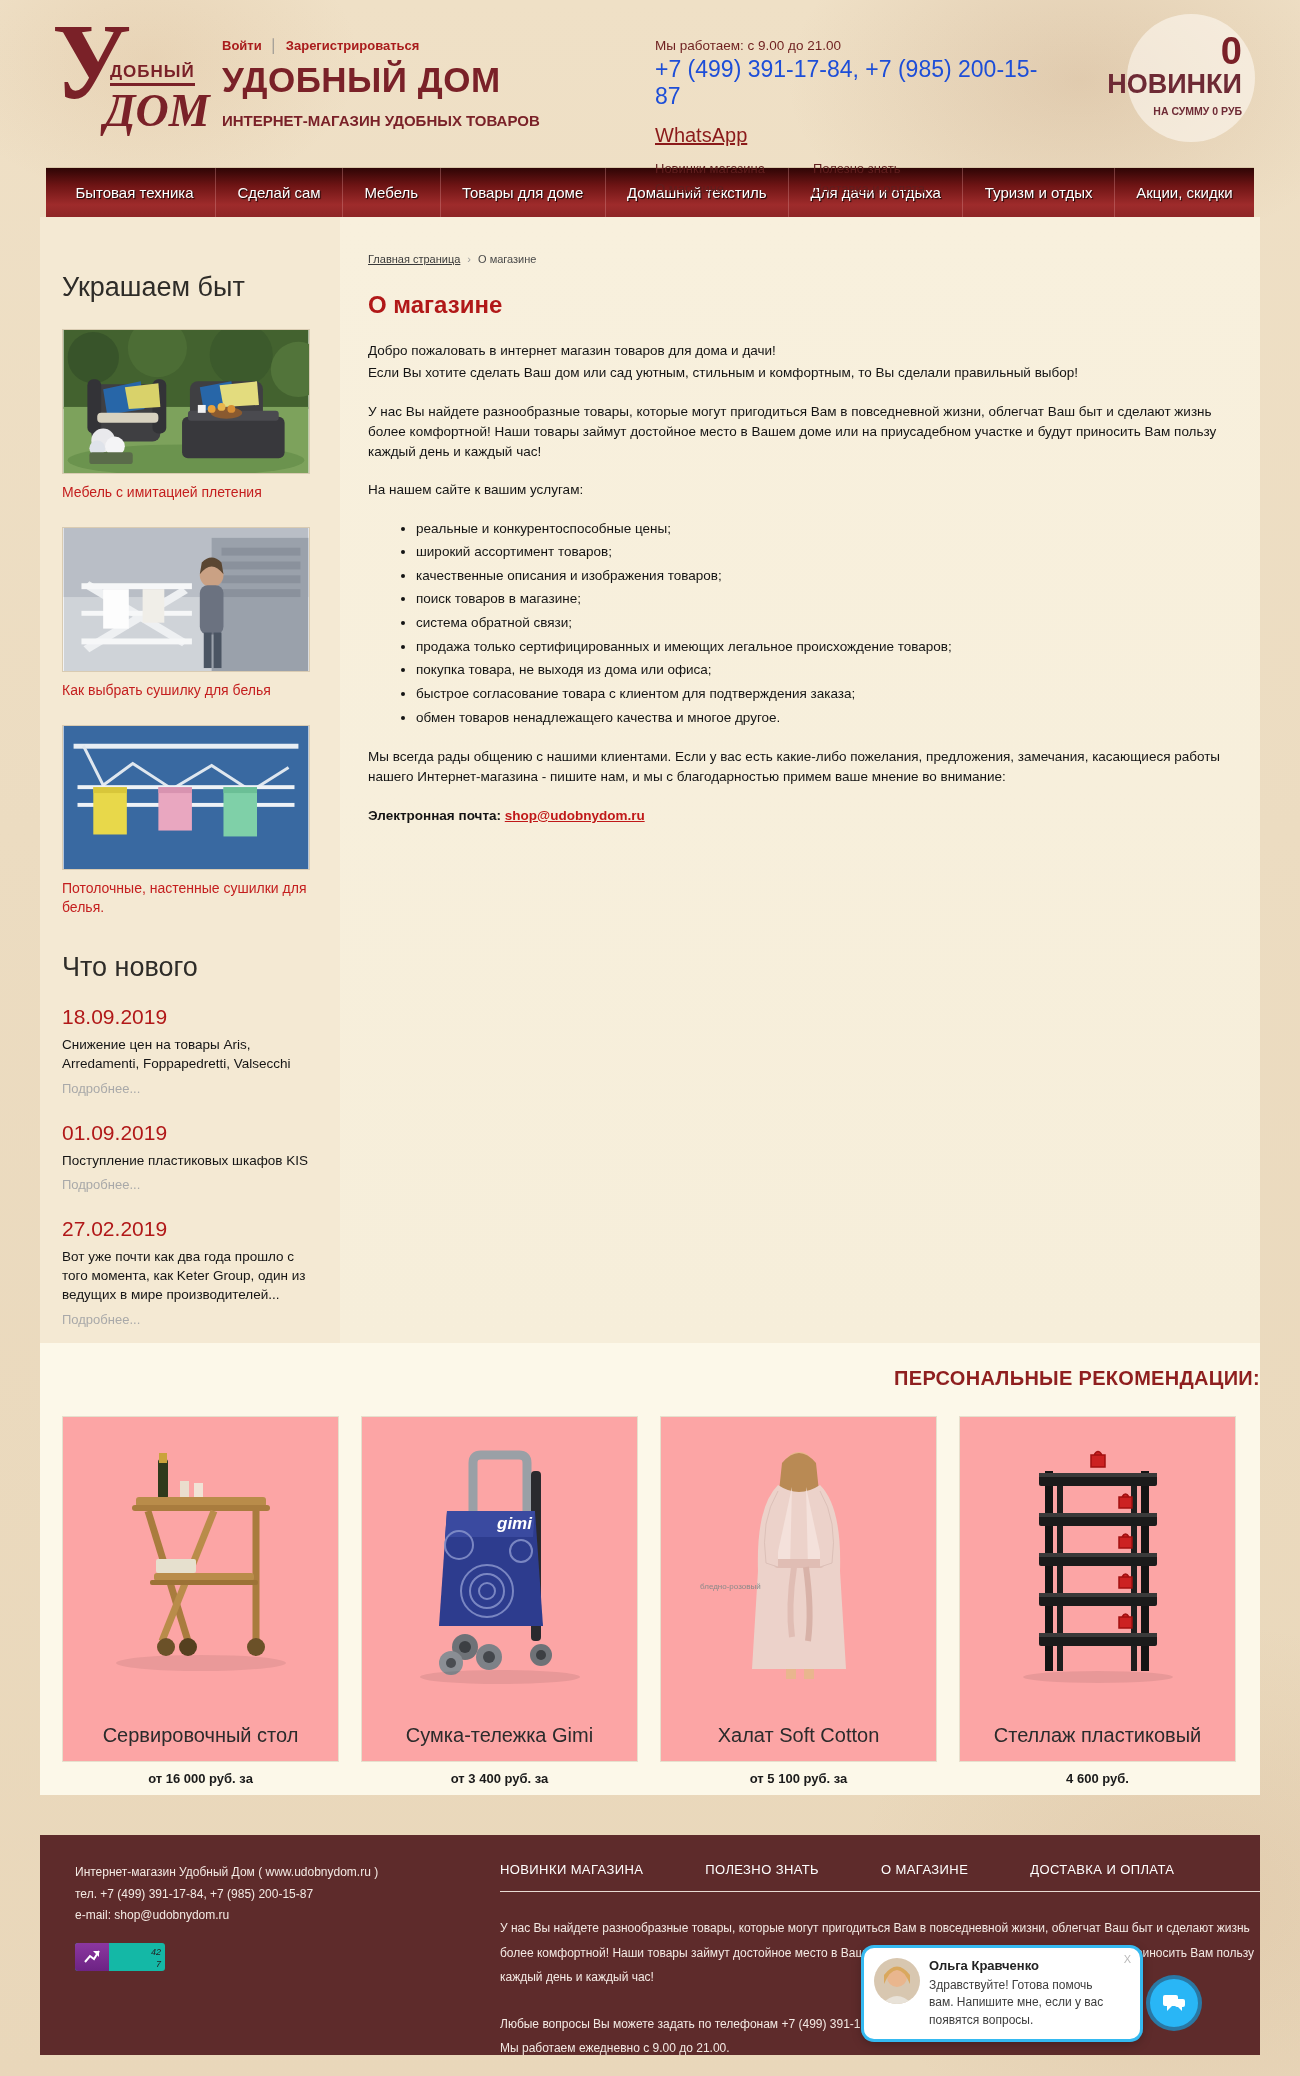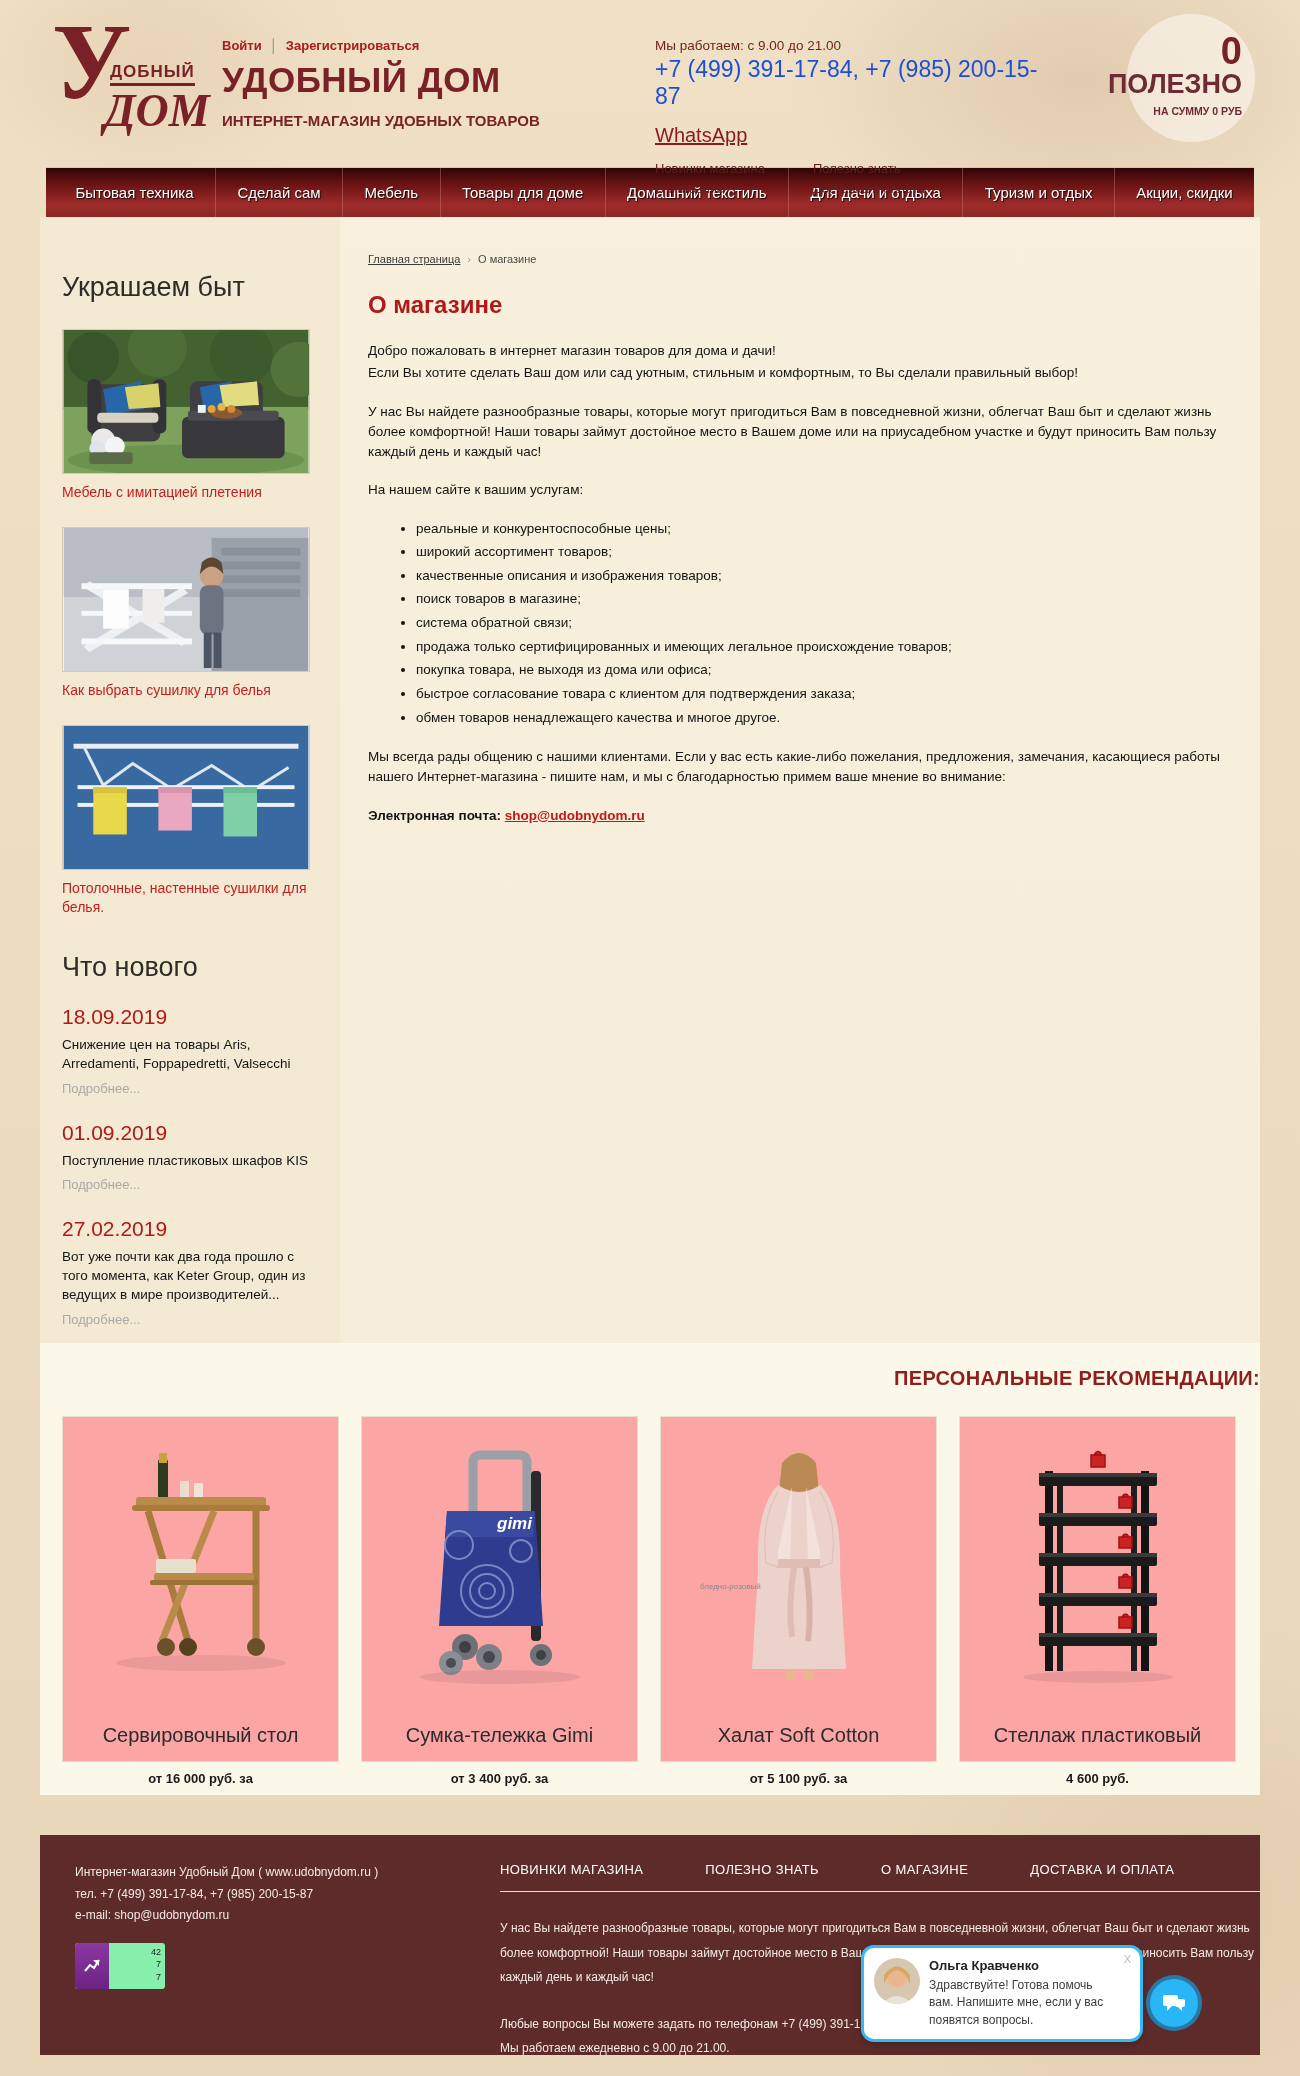--- a/index.html
+++ b/index.html
@@ -81,21 +81,21 @@
   .cards { display:flex; gap:22px; margin:26px 22px 0; }
   .card-wrap { width:277px; }
   .card { background:#fca5a5; border:1px solid #e6e0cd; height:346px; display:flex; flex-direction:column; }
   .card-img { flex:1; display:flex; align-items:center; justify-content:center; }
   .card-name { text-align:center; font-size:20px; color:#2b2b2b; padding:10px 9px 14px; }
   .card-price { text-align:center; font-size:13px; font-weight:bold; color:#1a1a1a; margin-top:9px; }
 
   
   .footer { height:220px; background:#5e2b2b; margin-top:40px; padding:27px 35px; position:relative; color:#f3e9e3; }
   .foot-left { position:absolute; left:35px; top:27px; width:330px; font-size:12px; line-height:1.8; }
-  .counter { margin-top:16px; width:90px; height:46px; background:#86efac; border-radius:3px; display:flex; overflow:hidden; }
+  .counter { margin-top:16px; width:90px; height:28px; background:#14b8a6; border-radius:3px; display:flex; overflow:hidden;font-style:italic; }
   .counter-bar { width:34px; background:linear-gradient(180deg,#8b37a0,#6d2384); display:flex; align-items:center; justify-content:center; }
   .counter-rows { flex:1; padding:3px 4px; color:#222; font-size:9px; line-height:1.4; }
   .counter-rows span { display:block; text-align:right; }
   .foot-right { margin-left:425px; width:760px; }
   .foot-menu { display:flex; gap:62px; font-size:13px; }
   .foot-menu a { color:#fff; text-decoration:none; letter-spacing:.4px; }
   .foot-rule { border:none; border-top:1px solid #e8dcd4; margin-top:14px; }
   .foot-about { margin-top:24px; font-size:12px; line-height:2.05; }
   .foot-phones { margin-top:22px; font-size:12px; line-height:2.05; }
 
@@ -139,21 +139,21 @@
           <a href="#">Полезно знать</a>
           <a href="#">Доставка и оплата</a>
         </div>
       </div>
     </div>
 
     <div class="cart">
       <div class="cart-circle"></div>
       <div class="cart-txt">
         <div class="cart-count">0</div>
-        <div class="cart-label">ПОЛЕЗНО</div>
+        <div class="cart-label">НОВИНКИ</div>
         <div class="cart-sum">НА СУММУ 0 РУБ</div>
       </div>
     </div>
   </div>
 
   <nav class="nav">
     <a href="#" class="nav-item">Бытовая техника</a>
     <a href="#" class="nav-item">Сделай сам</a>
     <a href="#" class="nav-item">Мебель</a>
     <a href="#" class="nav-item">Товары для доме</a>

